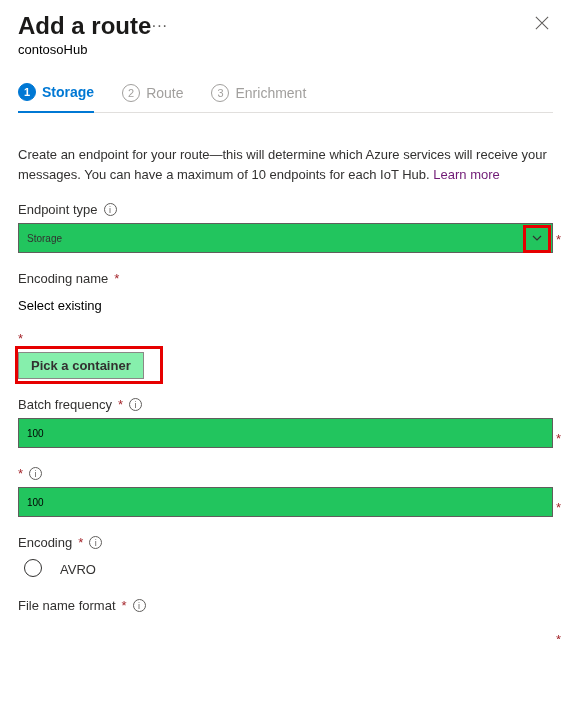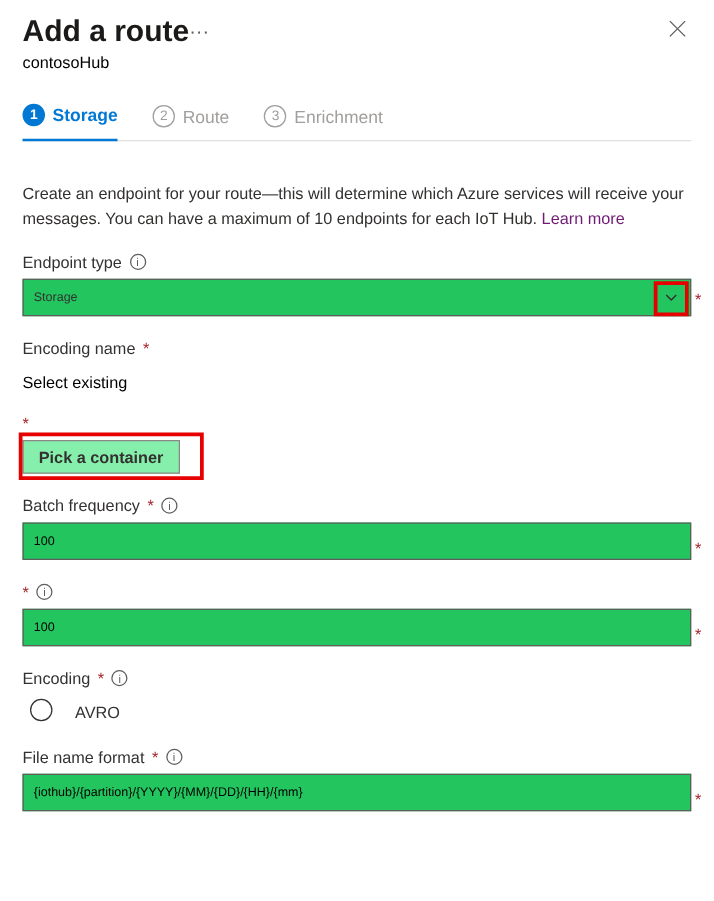--- a/index.html
+++ b/index.html
@@ -173,15 +173,14 @@
     </label>
   </div>
 </div>
 
 <div class="form-group">
   <div class="field-label">
     <span>File name format</span>
     <span class="req">*</span>
     <span class="info-icon">i</span>
   </div>
-  <input class="text-input" value="{iothub}/{partition}/{YYYY}/{MM}/{DD}/{HH}/{mm}" style="">
   <span class="req-outer">*</span>
 </div>
 
 </body></html>

